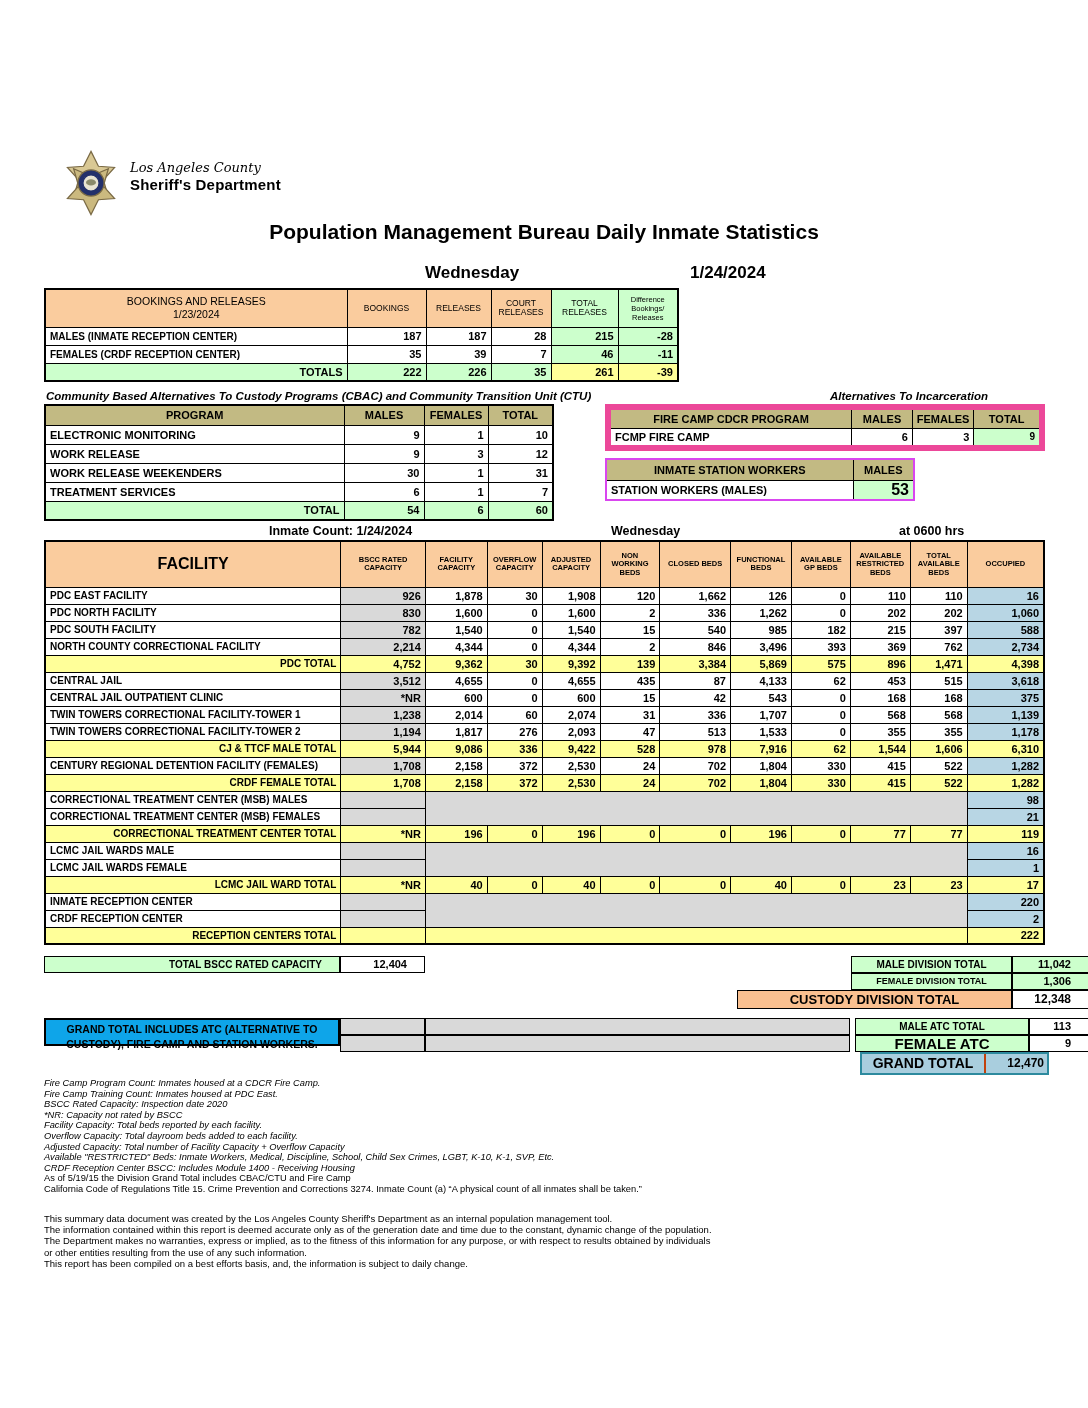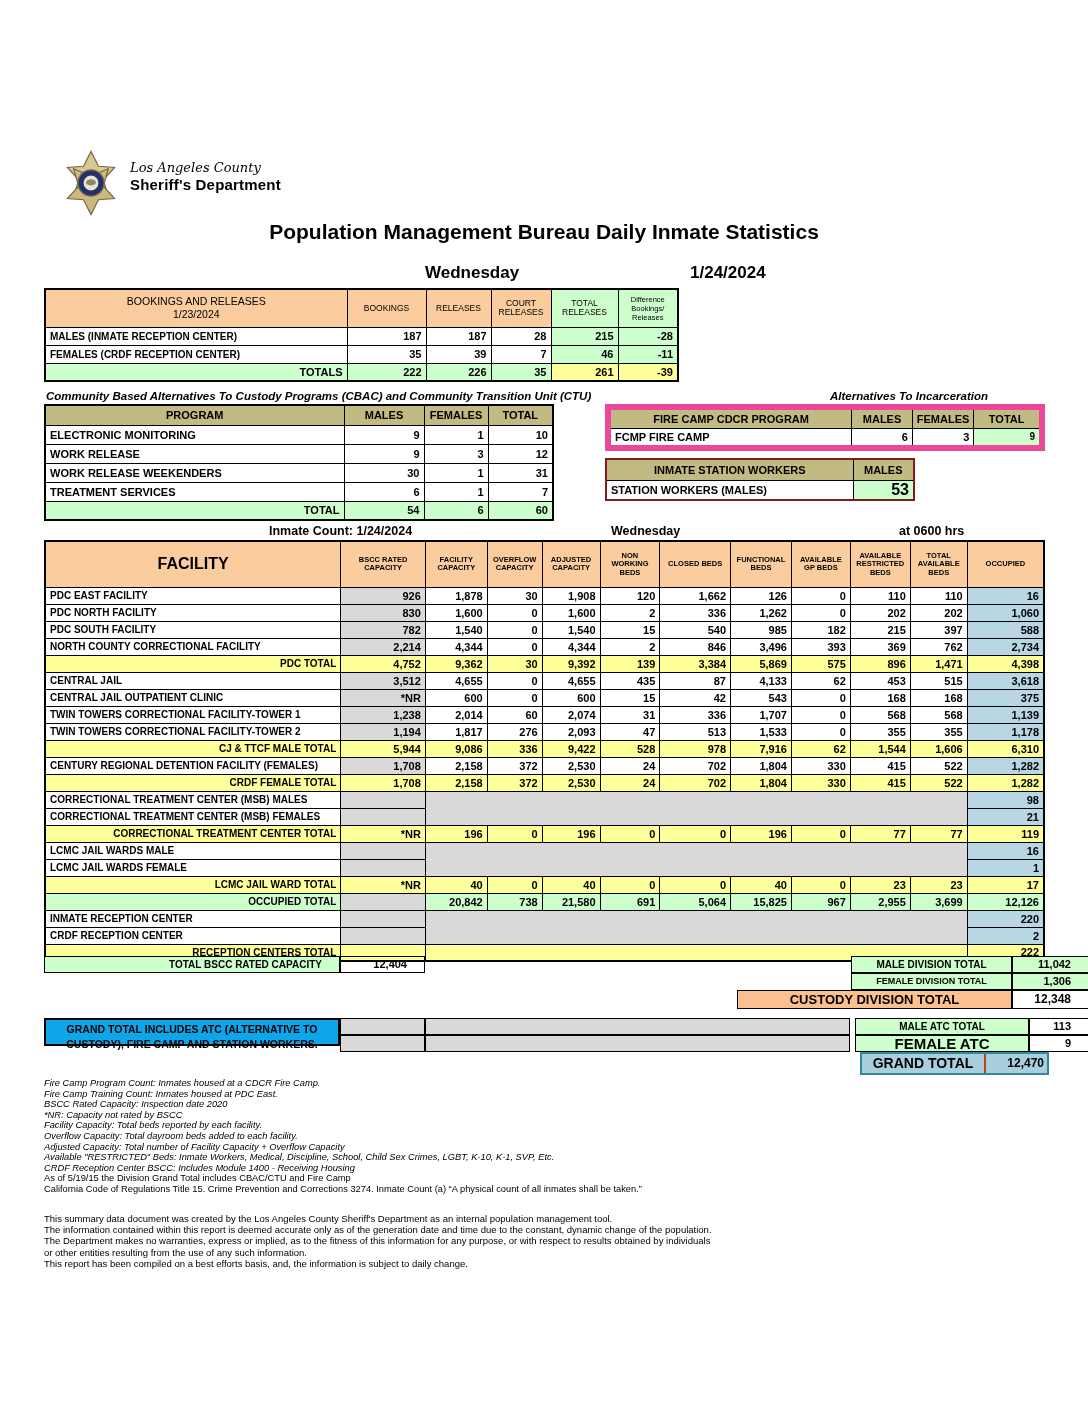--- a/index.html
+++ b/index.html
@@ -42,21 +42,21 @@
   
   .sec-title{font-style:italic;font-weight:bold;font-size:11.5px;}
   .cbac-title{position:absolute;top:390px;left:2px;}
   .cbac{position:absolute;top:404px;left:0;border:2px solid #000;}
   .cbac td{height:19px;font-size:11px;}
   .cbac .hdr td{font-size:11px;text-align:center;height:20px;}
   .alt-title{position:absolute;top:390px;left:645px;width:440px;text-align:center;}
   .firecamp{position:absolute;top:404px;left:561px;border:6px solid #ec4899;}
   .firecamp td{height:20px;font-size:11px;}
   .firecamp .hdr td{text-align:center;height:21px;}
-  .stationw{position:absolute;top:458px;left:561px;border:2px solid #7f1d1d;}
+  .stationw{position:absolute;top:458px;left:561px;border:2px solid #d946ef;}
   .stationw td{height:20px;font-size:11px;}
   .stationw .hdr td{text-align:center;height:21px;}
 
   
   .countline{position:absolute;top:524px;left:0;width:1088px;height:16px;font-weight:bold;font-size:12.5px;}
   .countline .cl-a{position:absolute;left:225px;}
   .countline .cl-b{position:absolute;left:567px;}
   .countline .cl-c{position:absolute;left:855px;}
 
   
@@ -502,34 +502,20 @@
           <td class="num c-yellow">40</td>
           <td class="num c-yellow">0</td>
           <td class="num c-yellow">0</td>
           <td class="num c-yellow">40</td>
           <td class="num c-yellow">0</td>
           <td class="num c-yellow">23</td>
           <td class="num c-yellow">23</td>
           <td class="num c-yellow">17</td>
         </tr>
         <tr>
-          <td class="rlbl c-green">OCCUPIED TOTAL</td>
-          <td class="c-gray"></td>
-          <td class="num c-green">20,842</td>
-          <td class="num c-green">738</td>
-          <td class="num c-green">21,580</td>
-          <td class="num c-green">691</td>
-          <td class="num c-green">5,064</td>
-          <td class="num c-green">15,825</td>
-          <td class="num c-green">967</td>
-          <td class="num c-green">2,955</td>
-          <td class="num c-green">3,699</td>
-          <td class="num c-green">12,126</td>
-        </tr>
-        <tr>
           <td class="lbl">INMATE RECEPTION CENTER</td>
           <td class="c-gray"></td>
           <td class="c-gray m1" colspan="9"></td>
           <td class="num c-blue">220</td>
         </tr>
         <tr>
           <td class="lbl">CRDF RECEPTION CENTER</td>
           <td class="c-gray"></td>
           <td class="c-gray m2" colspan="9"></td>
           <td class="num c-blue">2</td>

